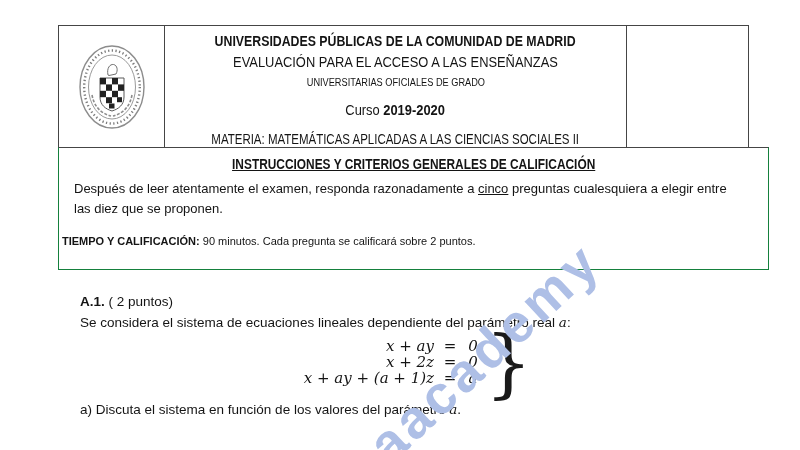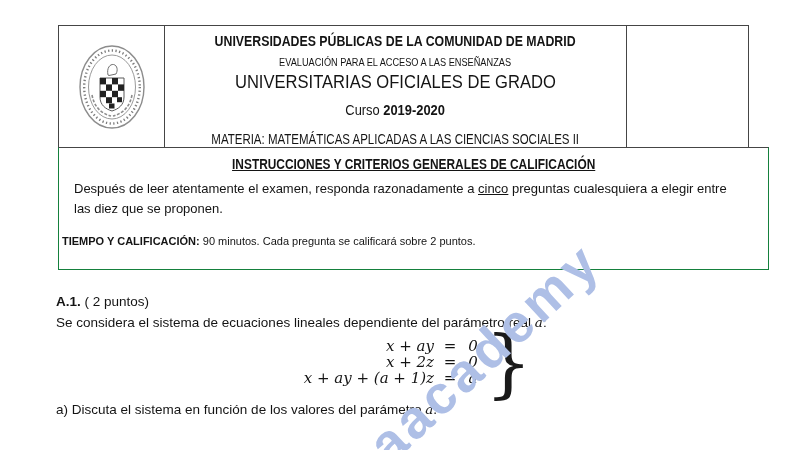--- a/index.html
+++ b/index.html
@@ -9,39 +9,39 @@
   
   .header-table{position:absolute;left:58px;top:25px;width:691px;height:123px;
                 border:1px solid #454545;display:flex;box-sizing:border-box;background:#fff;}
   .cell-logo{width:106px;border-right:1px solid #454545;display:flex;align-items:center;justify-content:center;box-sizing:border-box;}
   .cell-title{flex:1;text-align:center;box-sizing:border-box;overflow:hidden;}
   .cell-empty{width:122px;border-left:1px solid #454545;box-sizing:border-box;}
   .hline{white-space:nowrap;line-height:17px;}
   .cx{display:inline-block;white-space:nowrap;transform:scaleX(0.88);transform-origin:50% 50%;}
   .cx-n{display:inline-block;white-space:nowrap;transform:scaleX(0.92);transform-origin:50% 50%;}
   .t1{margin-top:7px;font-size:14px;font-weight:bold;}
-  .t2{margin-top:4px;font-size:10px;}
-  .t3{margin-top:3px;font-size:18px;}
+  .t2{margin-top:4px;font-size:14px;}
+  .t3{margin-top:3px;font-size:10px;}
   .t-curso{margin-top:11px;font-size:14px;}
   .t-materia{margin-top:12px;font-size:14px;font-weight:normal;}
   .t-materia .cx{transform:scaleX(0.82);}
   .b{font-weight:bold;}
 
   
   .instr-box{position:absolute;left:58px;top:147px;width:711px;height:123px;
              border:1px solid #15803d;border-top:1px solid #454545;box-sizing:border-box;
              padding:8px 3px 0 3px;background:transparent;}
   .instr-heading{text-align:center;font-size:14px;font-weight:bold;}
   .instr-heading .cx{transform:scaleX(0.85);text-decoration:underline;}
   .instr-body{margin-top:7px;font-size:13px;line-height:20px;margin-left:12px;}
   .u{text-decoration:underline;}
   .tiempo{margin-top:16px;font-size:11px;}
 
   
-  .pline{position:absolute;left:56px;font-size:13.5px;line-height:18px;white-space:nowrap;}
+  .pline{position:absolute;left:80px;font-size:13.5px;line-height:18px;white-space:nowrap;}
   .math{font-family:"DejaVu Serif",serif;font-style:italic;}
   .eq-wrap{position:absolute;left:292px;top:338px;display:flex;align-items:flex-start;}
   .eq-row{display:flex;height:16px;line-height:16px;font-size:15px;}
   .eq-lhs{width:142px;text-align:right;}
   .eq-sign{width:32px;text-align:center;font-family:"DejaVu Serif",serif;}
   .eq-rhs{width:14px;text-align:center;}
   .eq-brace{font-family:"DejaVu Serif",serif;font-size:74px;font-weight:400;
             line-height:50px;margin-left:5px;color:#1a1a1a;}
 
   

